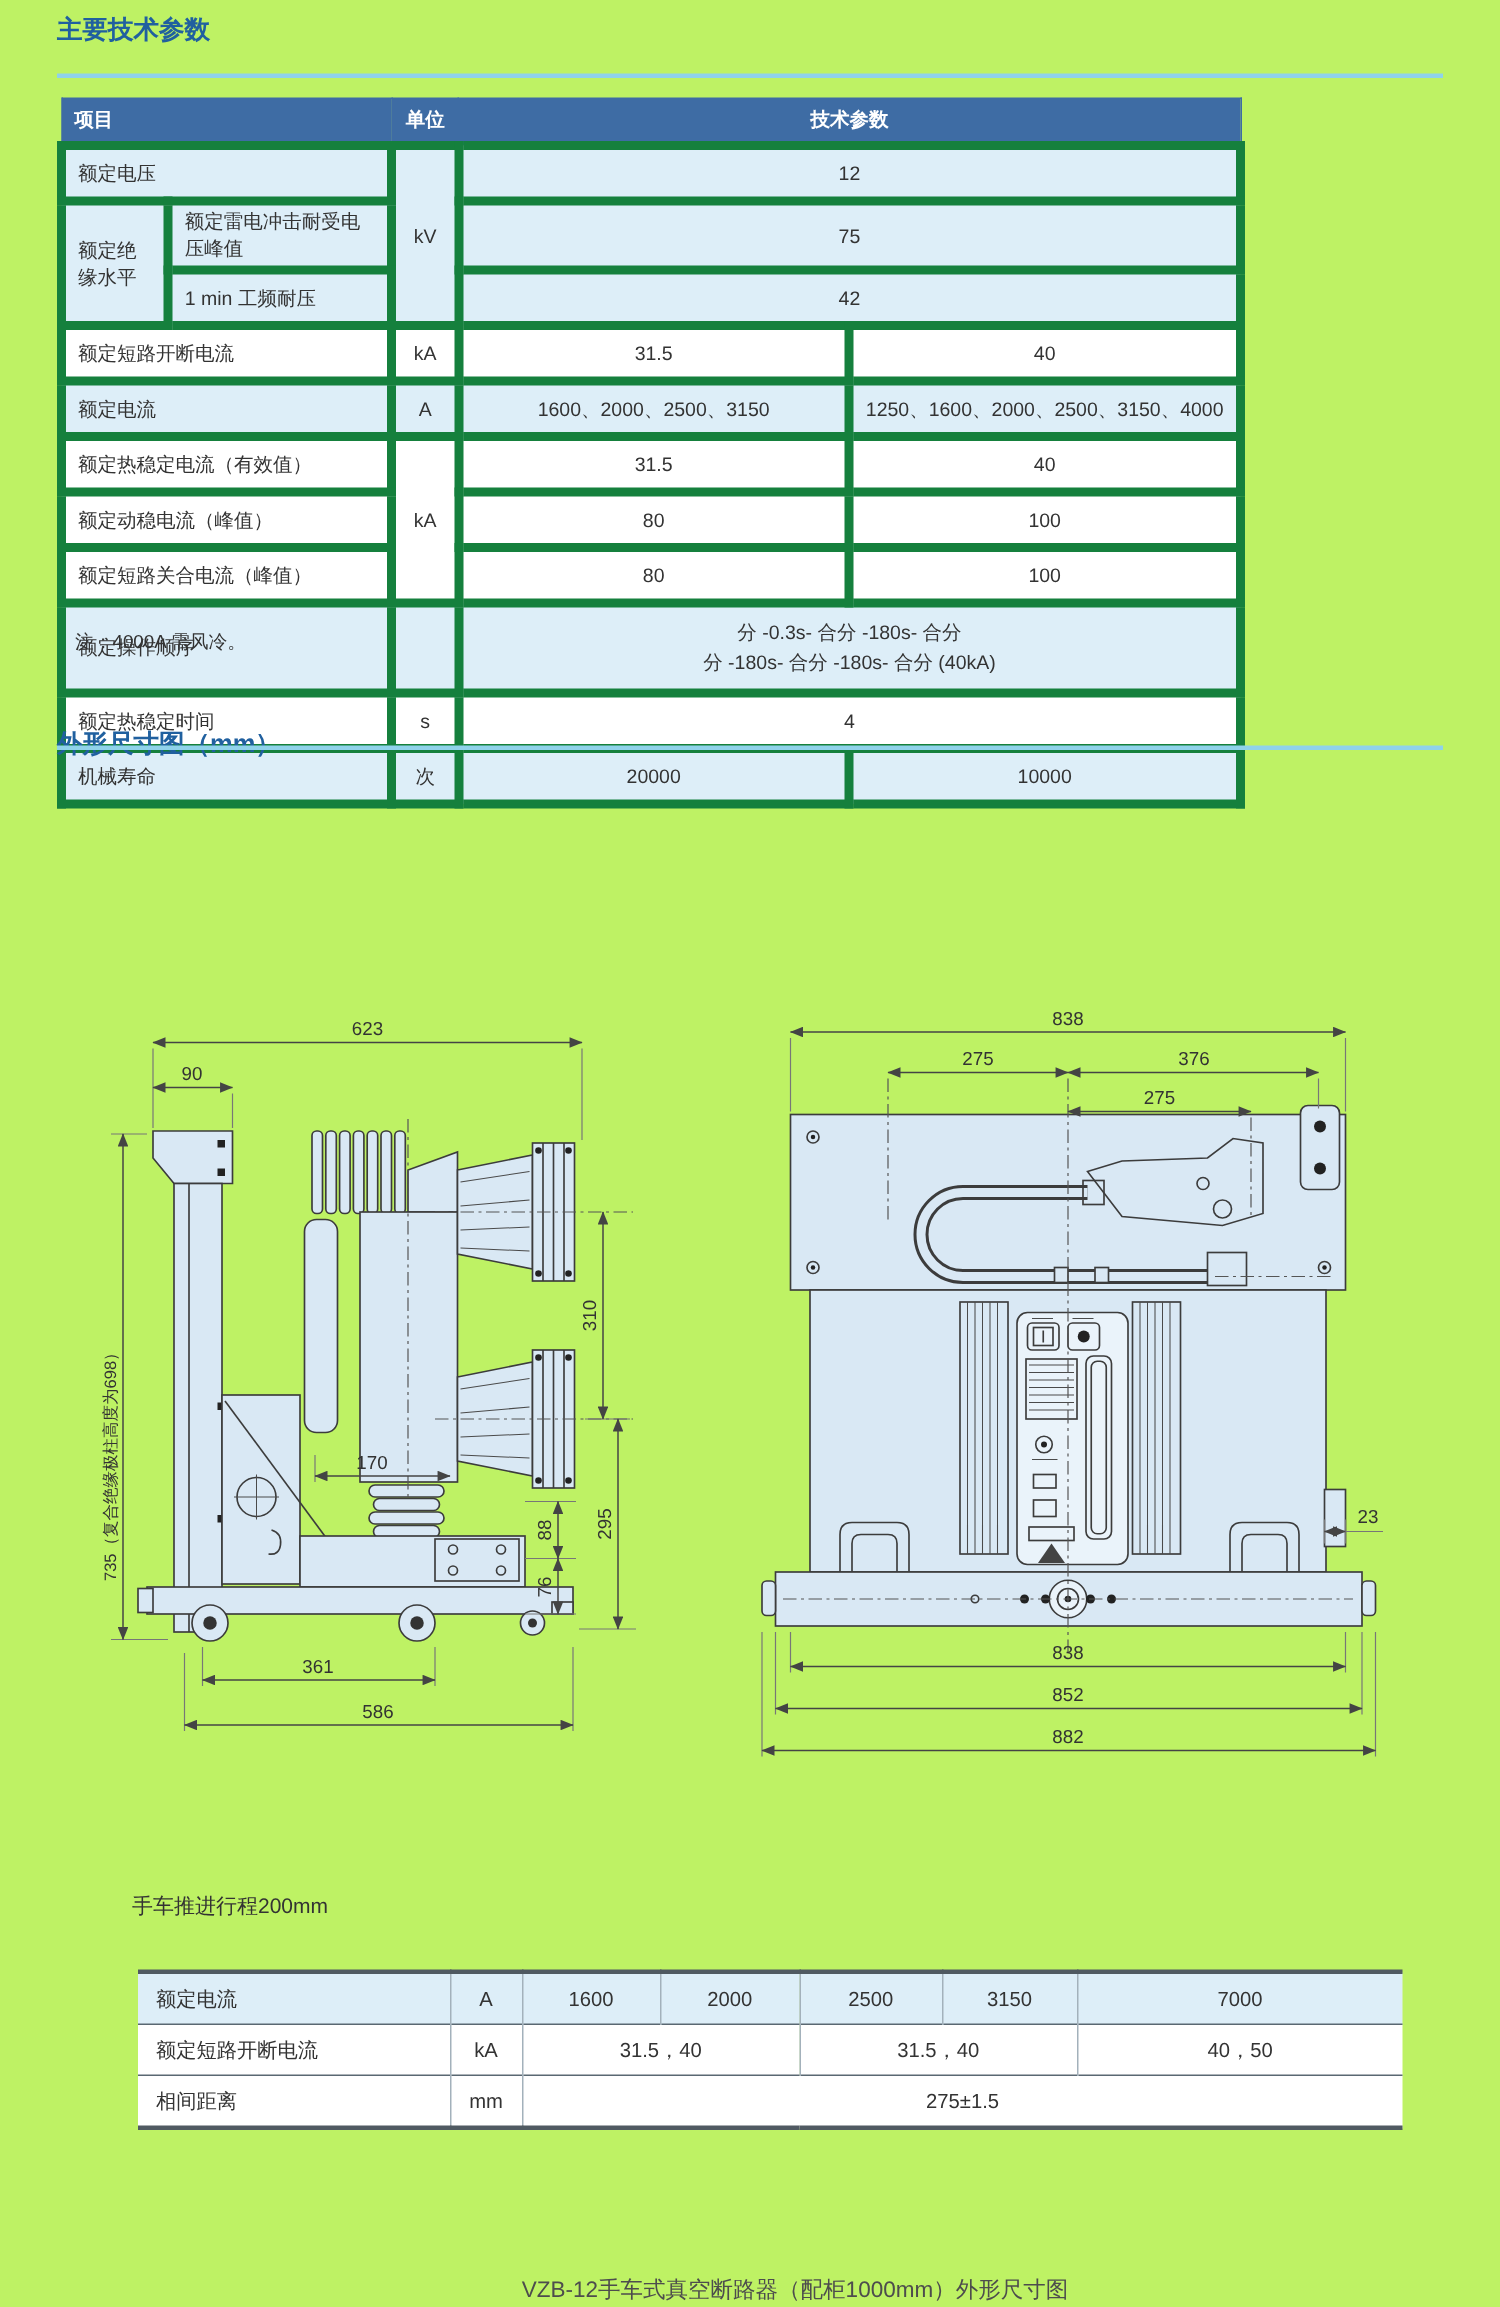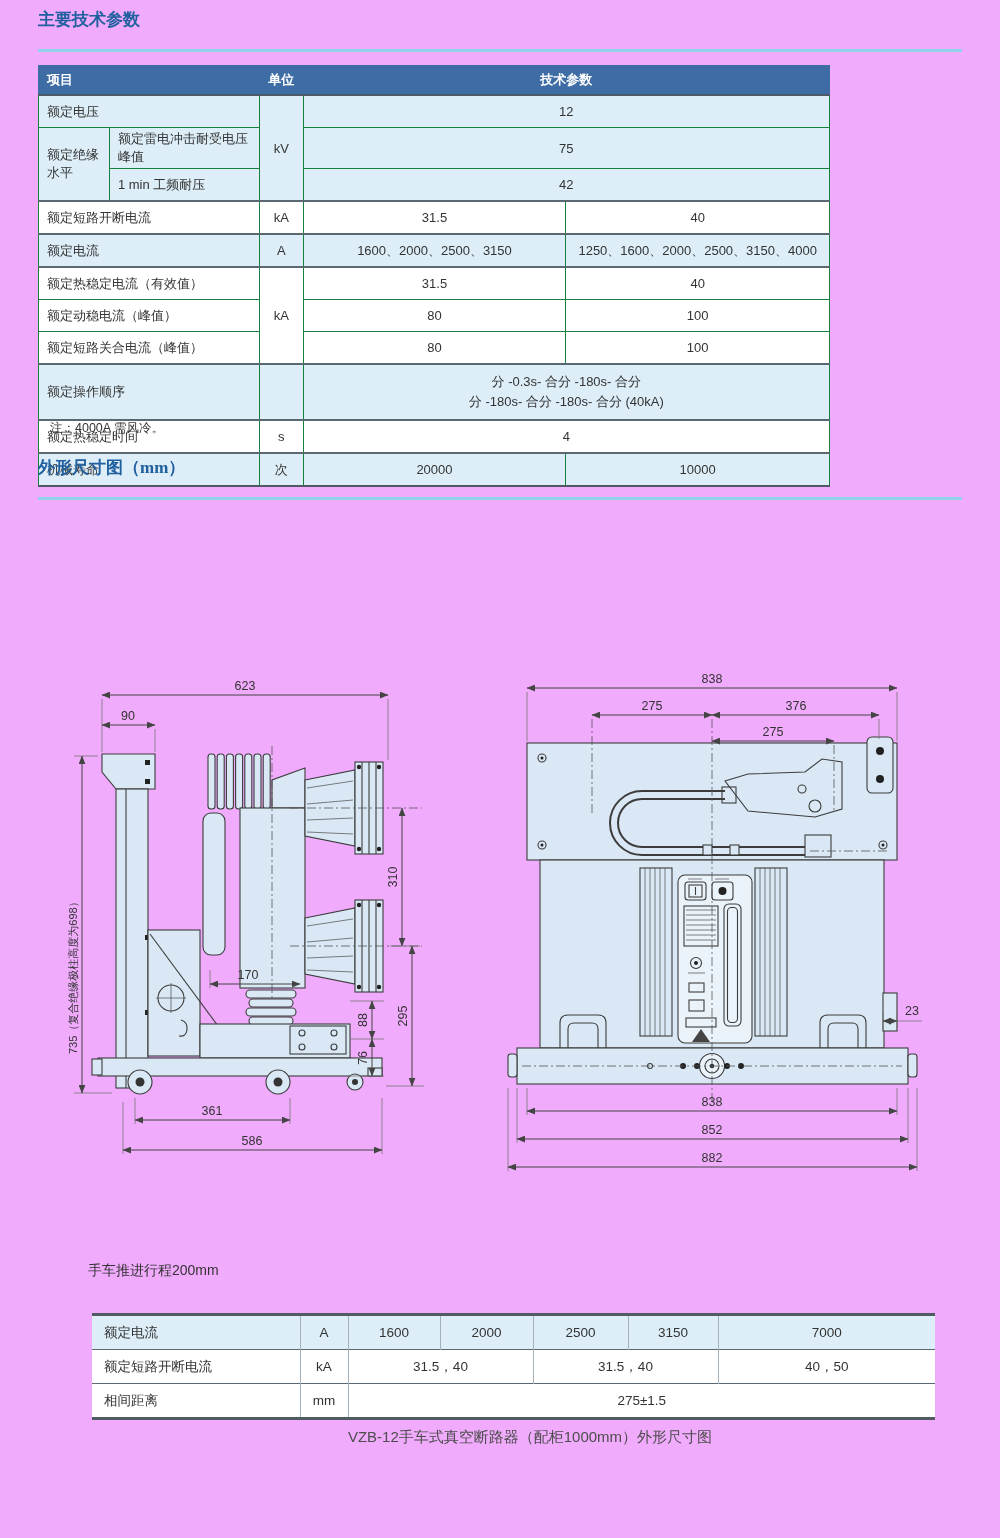--- a/index.html
+++ b/index.html
@@ -1,27 +1,27 @@
 <!DOCTYPE html>
 <html><head>
 <meta charset="utf-8">
 <style>
   html,body{margin:0;padding:0;background:#fff;}
-  #page{position:relative;width:1000px;height:1538px;background:#f0abfc;
+  #page{position:relative;width:1000px;height:1538px;background:#bef264;
         font-family:"Liberation Sans","DejaVu Sans",sans-serif;color:#333;overflow:hidden;}
   .sec-title{position:absolute;left:38px;font-size:17px;font-weight:bold;color:#20609f;}
   .rule{position:absolute;left:38px;width:924px;height:3px;background:#8fd2ea;}
   .note{position:absolute;left:50px;font-size:12.5px;color:#333;}
   
   .t1{position:absolute;left:38px;top:65px;width:792px;border-collapse:collapse;
       font-size:13px;border:1px solid #8e9ca6;border-bottom:2px solid #4e5b66;}
   .t1 th{background:#3e6ca4;color:#fff;height:28px;font-weight:bold;
          border:1px solid #3e6ca4;border-bottom:2px solid #4e5b66;padding:0;}
   .t1 th.left{text-align:left;padding-left:8px;}
-  .t1 td{border:1px solid #15803d;height:27px;text-align:center;padding:0 4px;background:#fff;}
+  .t1 td{border:6px solid #15803d;height:27px;text-align:center;padding:0 4px;background:#fff;}
   .t1 td.lbl{text-align:left;padding:2px 8px;}
   .t1 tr.lt td{background:#ddeef8;}
   .t1 tr.hb td{border-top:2px solid #5a6872;}
   .t1 tr.seq td{height:50px;}
   .t1 .seq-line{line-height:1.55;}
   
   .t2{position:absolute;left:92px;top:1313px;width:843px;border-collapse:collapse;
       font-size:13.5px;border-top:3px solid #505a62;border-bottom:3px solid #505a62;}
   .t2 td{border-top:1.5px solid #5a6872;border-left:1px solid #a3b1bb;border-right:1px solid #a3b1bb;
          height:33px;text-align:center;padding:0 4px;background:#fff;}
@@ -34,21 +34,21 @@
   .df{fill:#d9e8f4;stroke:#3c3c3c;stroke-width:1.1;}
   .dfw{fill:#eaf3fa;stroke:#3c3c3c;stroke-width:1.1;}
   .dl{stroke:#3c3c3c;stroke-width:1.1;fill:none;}
   .hl{stroke:#4a4a4a;stroke-width:0.7;fill:none;}
   .dim{stroke:#444;stroke-width:1;fill:none;}
   .ext{stroke:#777;stroke-width:0.8;fill:none;}
   .cl{stroke:#555;stroke-width:0.8;stroke-dasharray:9 3 2 3;fill:none;}
   .dt{font-family:"Liberation Sans",sans-serif;font-size:12.5px;fill:#333;}
   .dts{font-family:"Liberation Sans",sans-serif;font-size:11px;fill:#333;}
   .travel{position:absolute;left:88px;top:1262px;font-size:14px;color:#333;}
-  .caption{position:absolute;left:60px;top:1428px;width:940px;text-align:center;
+  .caption{position:absolute;left:60px;top:1517px;width:940px;text-align:center;
            font-size:15px;color:#4d4d4d;}
 </style>
 </head>
 <body>
 
 <div id="page">
 
   <div class="sec-title" style="top:8px;">主要技术参数</div>
   <div class="rule" style="top:49px;"></div>
 
@@ -127,21 +127,21 @@
         <td colspan="2" class="lbl">机械寿命</td>
         <td>次</td>
         <td>20000</td>
         <td>10000</td>
       </tr>
     </tbody>
   </table>
 
   <div class="note" style="top:420px;">注：4000A 需风冷。</div>
 
-  <div class="sec-title" style="top:456px;font-family:Liberation Serif, serif;">外形尺寸图（mm）</div>
+  <div class="sec-title" style="top:484px;">外形尺寸图（mm）</div>
   <div class="rule" style="top:497px;"></div>
 
   <svg class="drawing" style="left:50px;top:668px;" width="430" height="512" viewBox="0 0 430 512">
     <defs>
       <marker id="aL" viewBox="0 0 10 8" refX="9.5" refY="4" markerWidth="9" markerHeight="7" orient="auto-start-reverse">
         <path d="M0,0 L10,4 L0,8 Z" fill="#444"></path>
       </marker>
     </defs>
     <g>
       <path class="df" d="M52,86 H105 V121 H66 L52,104 Z"></path>

